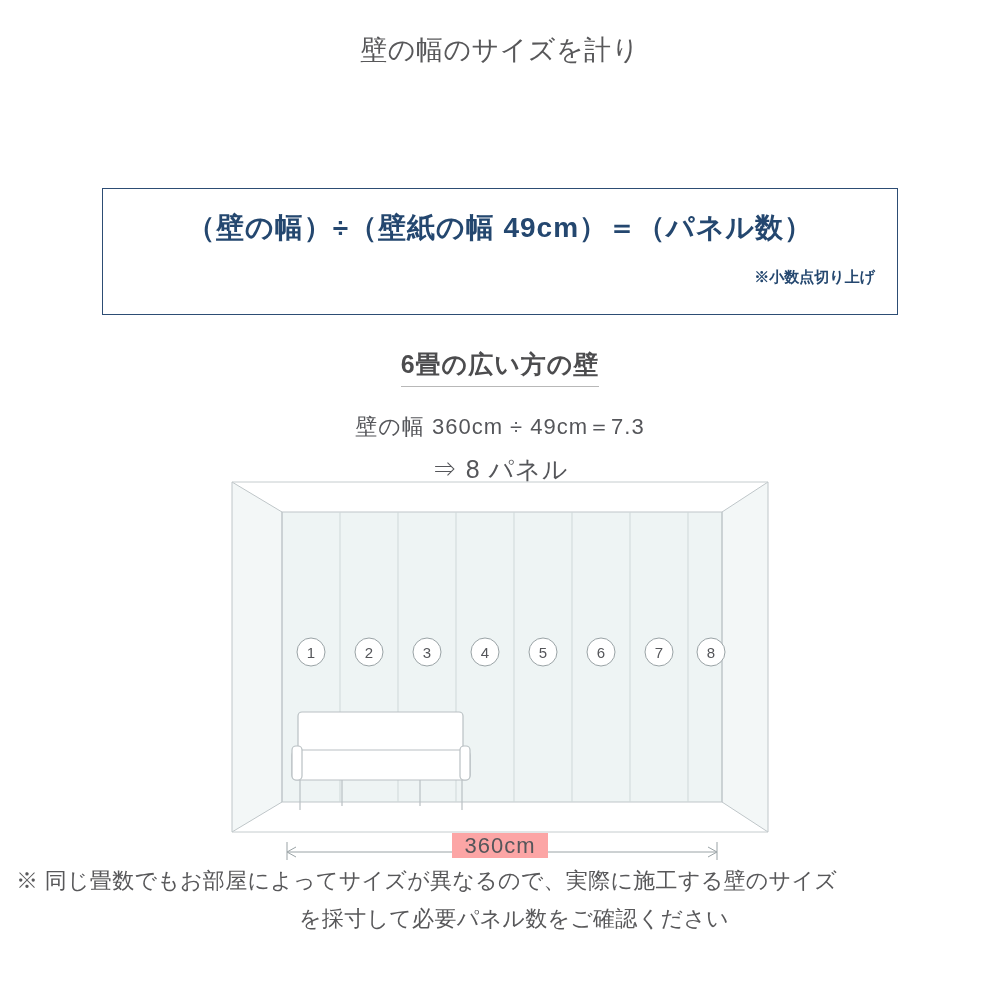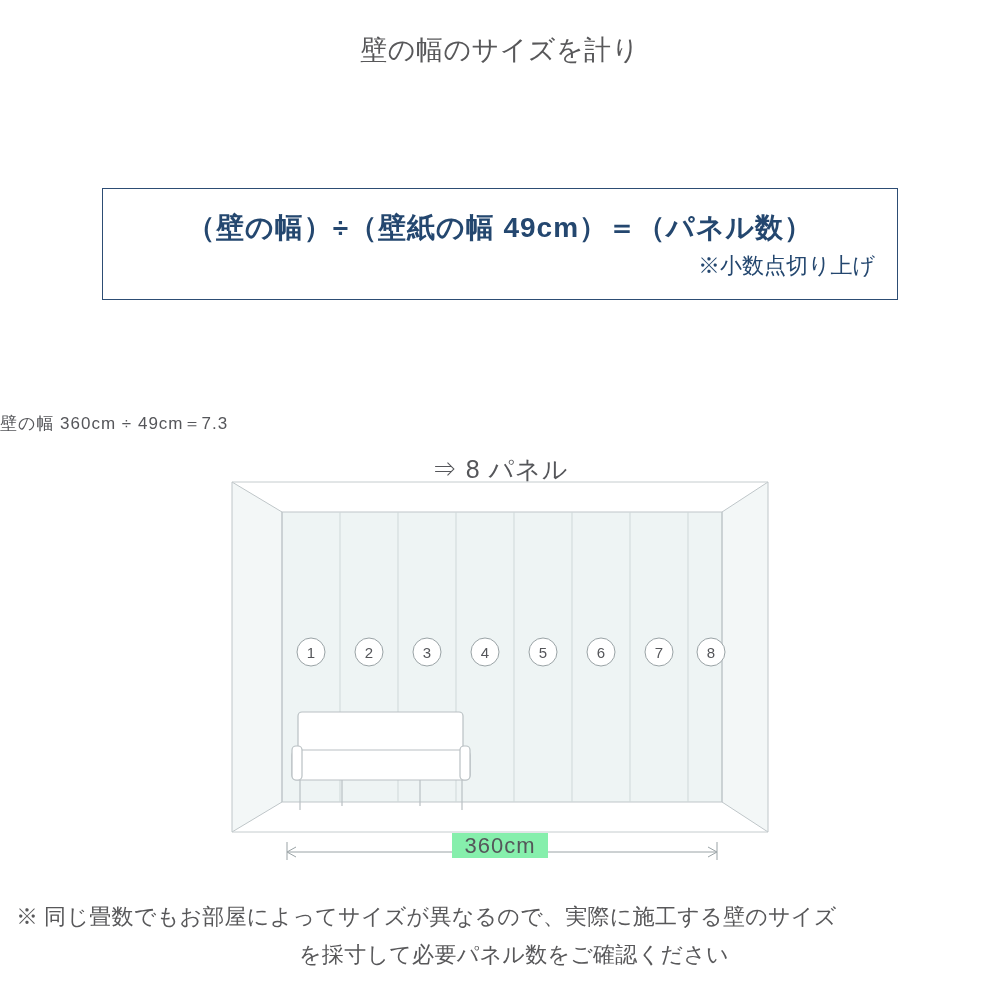--- a/index.html
+++ b/index.html
@@ -36,43 +36,43 @@
     display: block;
     white-space: nowrap;
   }
 
   
   .formula-box {
     position: absolute;
     left: 102px;
     top: 188px;
     width: 796px;
-    height: 112px;
+    height: 127px;
     border: 1px solid #2d4d74;
     box-sizing: border-box;
   }
   .formula-main {
     position: absolute;
     top: 20px;
     left: 0;
     width: 100%;
     text-align: center;
     font-size: 28px;
     font-weight: bold;
     color: #24476f;
     letter-spacing: 1px;
     white-space: nowrap;
   }
   .formula-note {
     position: absolute;
-    top: 62px;
+    top: 79px;
     right: 22px;
-    font-size: 22px;
+    font-size: 15px;
     color: #24476f;
-    font-weight: normal;
+    font-weight: bold;
     white-space: nowrap;
   }
 
   
   .section-title {
     position: absolute;
     top: 348px;
     left: 0;
     width: 1000px;
     text-align: center;
@@ -85,21 +85,22 @@
     display: inline-block;
     border-bottom: 1px solid #b8b8b8;
     padding-bottom: 5px;
   }
 
   .calc-line1 {
     position: absolute;
     top: 412px;
     left: 0;
     width: 1000px;
-    font-size: 17px;
+    text-align: center;
+    font-size: 22px;
     color: #55565a;
     letter-spacing: 1px;
     white-space: nowrap;
   }
   .calc-line2 {
     position: absolute;
     top: 453px;
     left: 0;
     width: 1000px;
     text-align: center;
@@ -128,44 +129,46 @@
     text-align: center;
     font-size: 22px;
     color: #55565a;
     letter-spacing: 1px;
   }
 
   
   .footnote {
     position: absolute;
     left: 16px;
-    top: 898px;
+    top: 862px;
     width: 970px;
     font-size: 22px;
     line-height: 38px;
     color: #58585a;
     letter-spacing: 0.3px;
-    font-family: Liberation Serif, serif;
   }
   .footnote .l2 { display: block; padding-left: 26px; text-align: center; }
 </style>
 </head>
 <body>
 
 <div class="page">
 
   <div class="intro">
     <span class="line">壁の幅のサイズを計り</span>
   </div>
 
   <div class="formula-box">
     <div class="formula-main">（壁の幅）÷（壁紙の幅 49cm）＝（パネル数）</div>
     <div class="formula-note">※小数点切り上げ</div>
   </div>
 
+  <div class="section-title">
+    <span class="underline">6畳の広い方の壁</span>
+  </div>
 
   <div class="calc-line1">壁の幅 360cm ÷ 49cm＝7.3</div>
   <div class="calc-line2">⇒ 8 パネル</div>
 
   <div class="room">
     <svg width="540" height="380" viewBox="0 0 540 380" xmlns="http://www.w3.org/2000/svg">
 
       <rect x="52" y="32" width="440" height="290" fill="#eef4f4" stroke="none"></rect>
 
       <polygon points="2,2 52,32 52,322 2,352" fill="#f3f7f7" stroke="#bfc6c9" stroke-width="1"></polygon>
@@ -222,21 +225,21 @@
         <line x1="58" y1="372" x2="486" y2="372"></line>
         <polyline points="66,367 57,372 66,377"></polyline>
         <polyline points="478,367 487,372 478,377"></polyline>
         <line x1="57" y1="362" x2="57" y2="382"></line>
         <line x1="487" y1="362" x2="487" y2="382"></line>
       </g>
     </svg>
   </div>
 
   <div class="dim-label">
-    <span style="background:#86efac; padding:0 12px;">360cm</span>
+    <span style="background:#fca5a5; padding:0 12px;">360cm</span>
   </div>
 
   <div class="footnote">
     <span>※ 同じ畳数でもお部屋によってサイズが異なるので、実際に施工する壁のサイズ</span>
     <span class="l2">を採寸して必要パネル数をご確認ください</span>
   </div>
 
 </div>
 
 </body></html>

